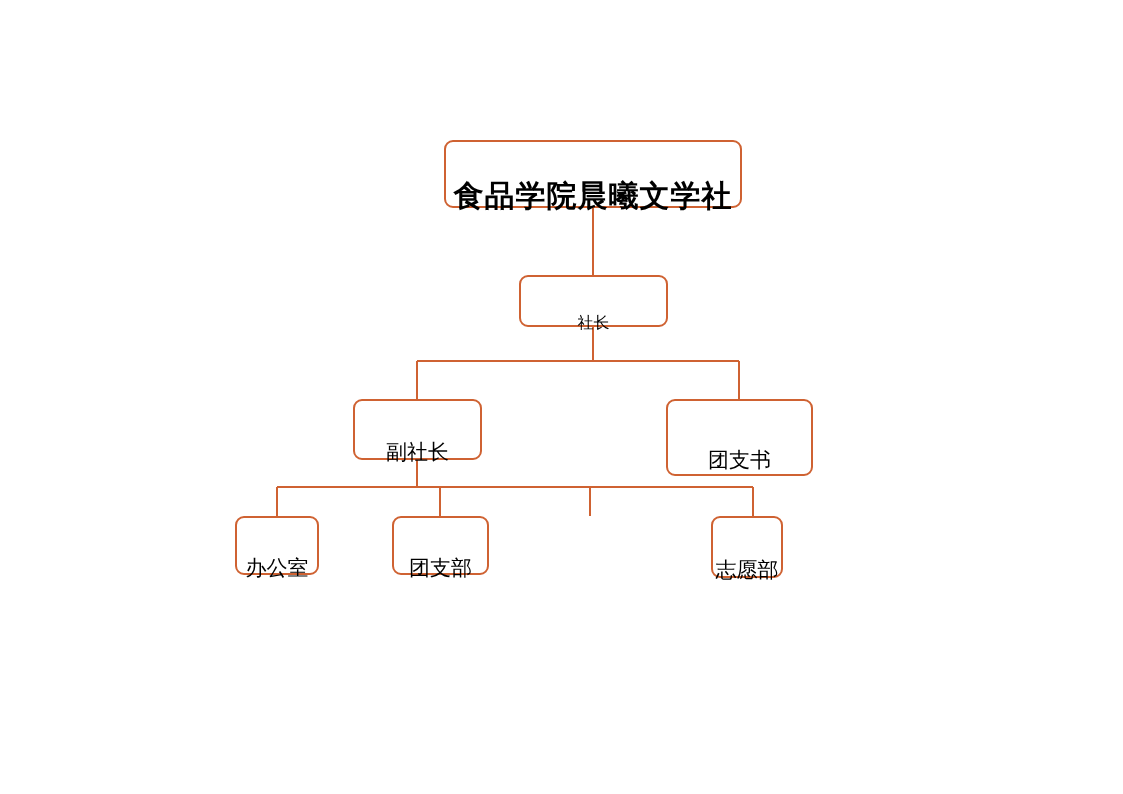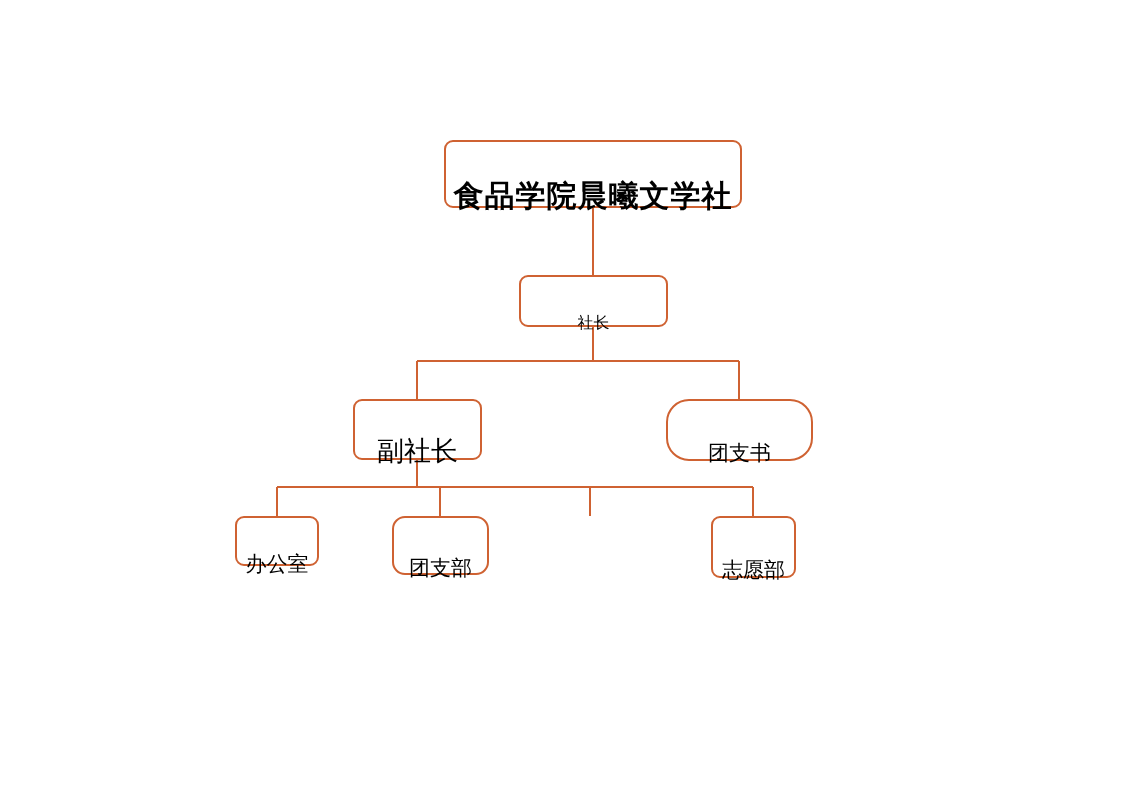--- a/index.html
+++ b/index.html
@@ -72,42 +72,41 @@
     width: 149px;
     height: 52px;
     font-size: 16px;
   }
 
   .node-l2a {
     left: 353px;
     top: 399px;
     width: 129px;
     height: 61px;
-    font-size: 27px;
+    font-size: 21px;
   }
 
   .node-l2b {
     left: 666px;
     top: 399px;
     width: 147px;
-    height: 62px;
+    height: 77px;
     font-size: 21px;
-    border-radius: 23px;
   }
 
   .node-l3 {
     top: 516px;
-    height: 50px;
+    height: 59px;
     font-size: 21px;
   }
 
   .node-l3-0 { left: 235px; width: 84px; }
-  .node-l3-1 { left: 392px; width: 97px; height: 59px; border-radius: 13px; }
+  .node-l3-1 { left: 392px; width: 97px; height: 59px; }
   .node-l3-2 { left: 549px; width: 85px; }
-  .node-l3-3 { left: 711px; width: 85px; height: 62px; }
+  .node-l3-3 { left: 711px; width: 72px; height: 62px; }
 </style>
 </head>
 <body>
 
 <div id="chart-canvas">
 
   <svg id="connector-layer" viewBox="0 0 1123 794" width="1123" height="794" xmlns="http://www.w3.org/2000/svg">
     <g stroke="#cf6232" stroke-width="2" fill="none" shape-rendering="crispEdges">
 
       <line x1="593" y1="208" x2="593" y2="275"></line>

